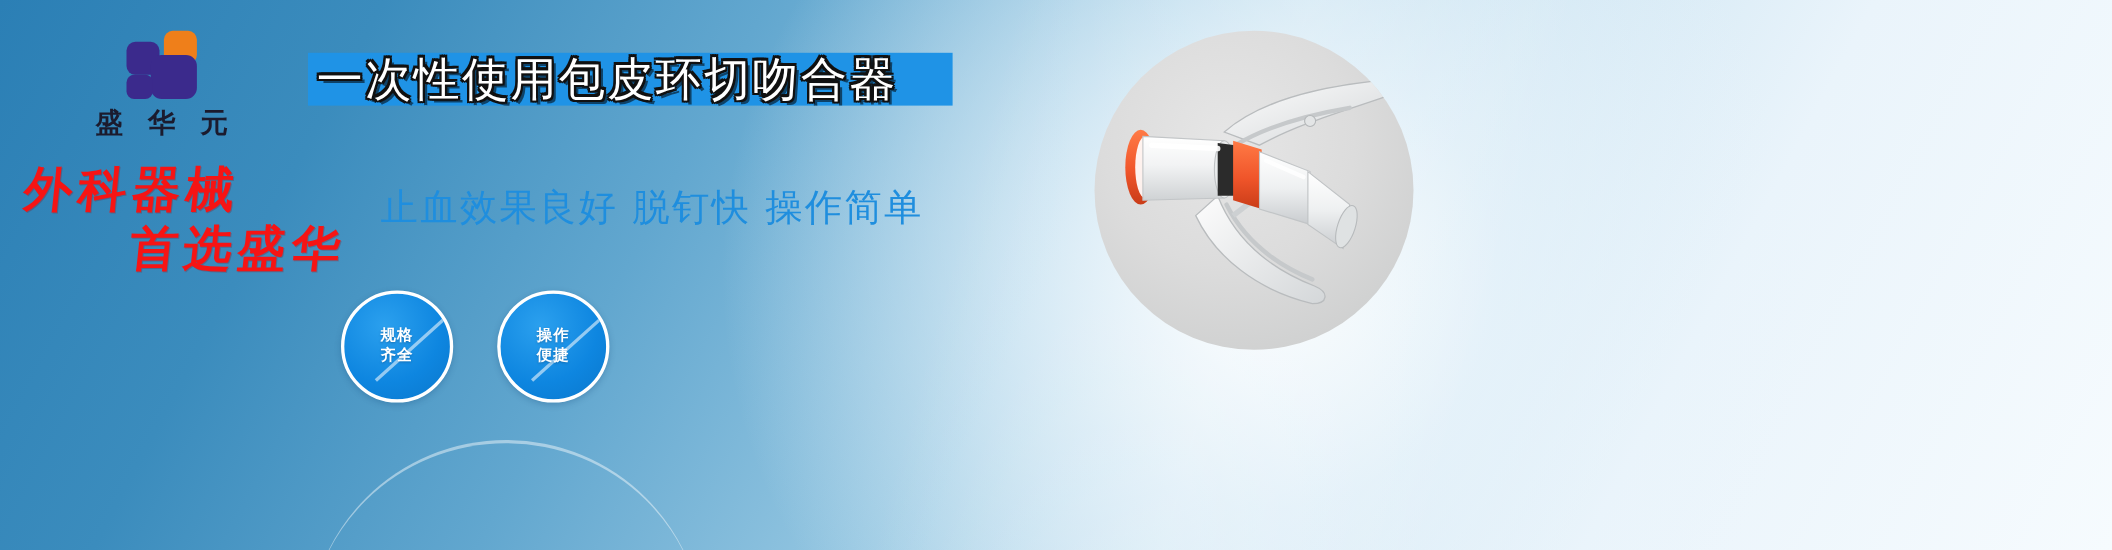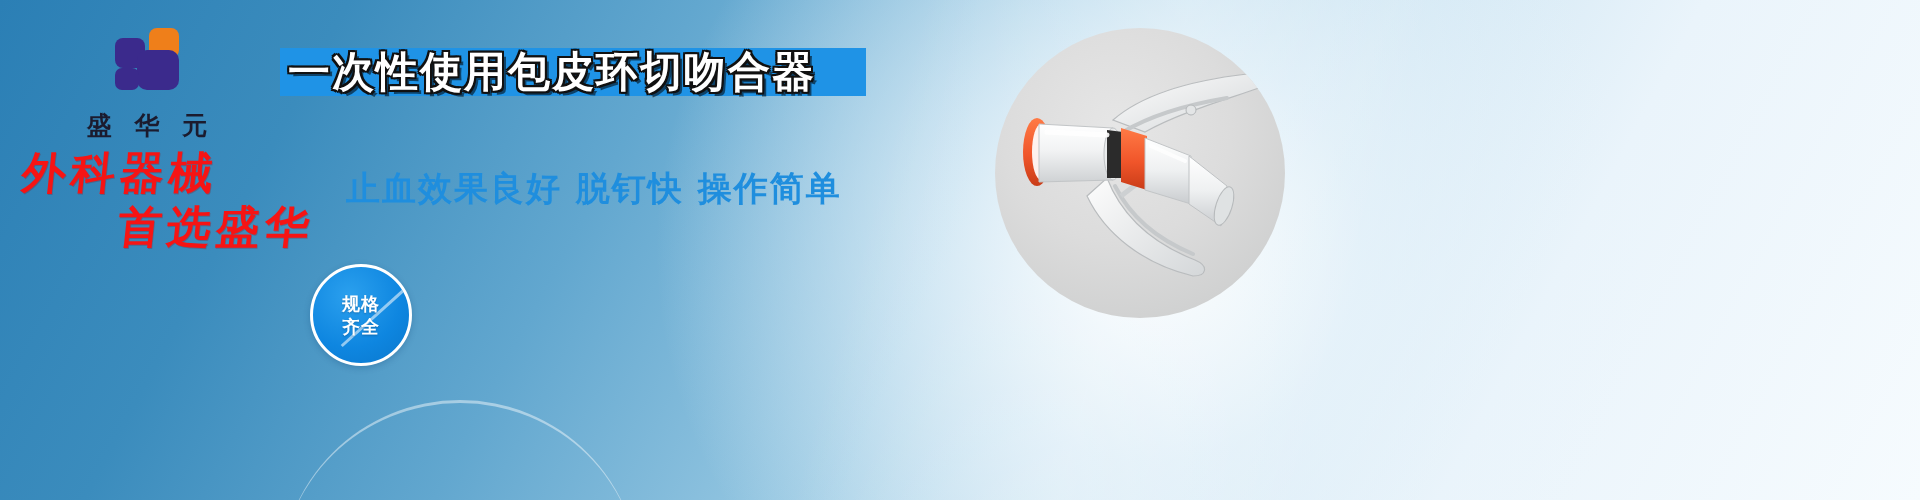--- a/index.html
+++ b/index.html
@@ -21,21 +21,21 @@
   }
   
   .logo-wrap{position:absolute;left:62px;top:28px;width:170px;text-align:center;}
   .logo-mark{position:relative;width:64px;height:62px;margin:0 auto;}
   .lm{position:absolute;border-radius:8px;}
   .lm.a{left:0px;  top:10px; width:30px;height:30px;background:#3b2a8c;}
   .lm.b{left:34px; top:0px;  width:30px;height:30px;background:#ef7f1a;}
   .lm.c{left:22px; top:22px; width:42px;height:40px;background:#3b2a8c;border-radius:10px;}
   .lm.d{left:0px;  top:40px; width:24px;height:22px;background:#3b2a8c;border-radius:7px;}
   .logo-text{
-    margin-top:22px;font-size:25px;font-weight:700;letter-spacing:7px;
+    margin-top:8px;font-size:25px;font-weight:700;letter-spacing:7px;
     color:#1b1b2e;font-family:"DejaVu Sans","Liberation Sans",sans-serif;
     text-indent:7px;line-height:1.1;
   }
   
   .callig{position:absolute;left:22px;top:150px;width:340px;pointer-events:none;}
   .callig-line{
     color:#f61414;font-weight:700;font-size:44px;line-height:1.05;
     font-family:"DejaVu Serif","Liberation Serif",serif;
     letter-spacing:5px;
     text-shadow:1px 1px 0 rgba(150,0,0,.25);
@@ -43,51 +43,51 @@
   }
   .callig-line.l1{margin-left:0px;}
   .callig-line.l2{margin-left:96px;margin-top:8px;}
   
   .title-band{
     position:absolute;left:280px;top:48px;width:586px;height:48px;
     background:#1f93e6;
   }
   .title-text{
     position:absolute;left:288px;top:44px;width:600px;height:56px;
-    font-size:42px;font-weight:700;line-height:56px;letter-spacing:2px;
+    font-size:42px;font-weight:400;line-height:56px;letter-spacing:2px;
     color:#ffffff;white-space:nowrap;
     font-family:"DejaVu Sans","Liberation Sans",sans-serif;
     text-shadow:
       2px 0 0 #111, -2px 0 0 #111, 0 2px 0 #111, 0 -2px 0 #111,
       2px 2px 0 #111, -2px 2px 0 #111, 2px -2px 0 #111, -2px -2px 0 #111,
       4px 4px 0 rgba(0,0,0,.55);
   }
   
   .subtitle{
     position:absolute;left:346px;top:166px;
-    font-size:34px;font-weight:700;letter-spacing:2px;color:#1f8ede;
+    font-size:34px;font-weight:400;letter-spacing:2px;color:#1f8ede;
     white-space:nowrap;
     font-family:"DejaVu Sans","Liberation Sans",sans-serif;
   }
   
   .circles{position:absolute;left:310px;top:264px;display:flex;gap:40px;}
   .circle{
     position:relative;width:96px;height:96px;border-radius:50%;
     background:radial-gradient(circle at 38% 30%, #2ba0ee 0%, #0e86e0 58%, #0a77cc 100%);
     border:3px solid #ffffff;
     box-shadow:0 2px 6px rgba(10,60,110,.25);
     display:flex;align-items:center;justify-content:center;
     overflow:hidden;
   }
   .circle::after{
     content:"";position:absolute;width:130px;height:3px;background:rgba(255,255,255,.55);
     transform:rotate(-42deg);left:12px;top:34px;
   }
   .circle .lbl{
-    position:relative;z-index:2;color:#fff;font-size:18px;font-weight:700;
+    position:relative;z-index:2;color:#fff;font-size:14px;font-weight:700;
     line-height:1.28;text-align:center;letter-spacing:1px;
     font-family:"DejaVu Sans","Liberation Sans",sans-serif;
     text-shadow:0 1px 2px rgba(0,40,80,.35);
   }
   
   .product{
     position:absolute;left:995px;top:28px;width:290px;height:290px;border-radius:50%;
     background:radial-gradient(circle at 42% 34%, #e6e6e6 0%, #dcdcdc 45%, #cfd0d0 80%, #c4c6c6 100%);
     overflow:hidden;
   }
@@ -127,20 +127,26 @@
 
   <div class="subtitle">止血效果良好 脱钉快 操作简单</div>
 
   <div class="circles">
     <div class="circle">
       <div class="lbl">
         <span>规格</span><br>
         <span>齐全</span>
       </div>
     </div>
+    <div class="circle">
+      <div class="lbl">
+        <span>操作</span><br>
+        <span>便捷</span>
+      </div>
+    </div>
   </div>
 
   <div class="arc"></div>
 
   <div class="product">
     <svg width="290" height="290" viewBox="0 0 290 290">
       <defs>
         <linearGradient id="bodyG" x1="0" y1="0" x2="0" y2="1">
           <stop offset="0%" stop-color="#ffffff"></stop>
           <stop offset="45%" stop-color="#f2f3f4"></stop>

